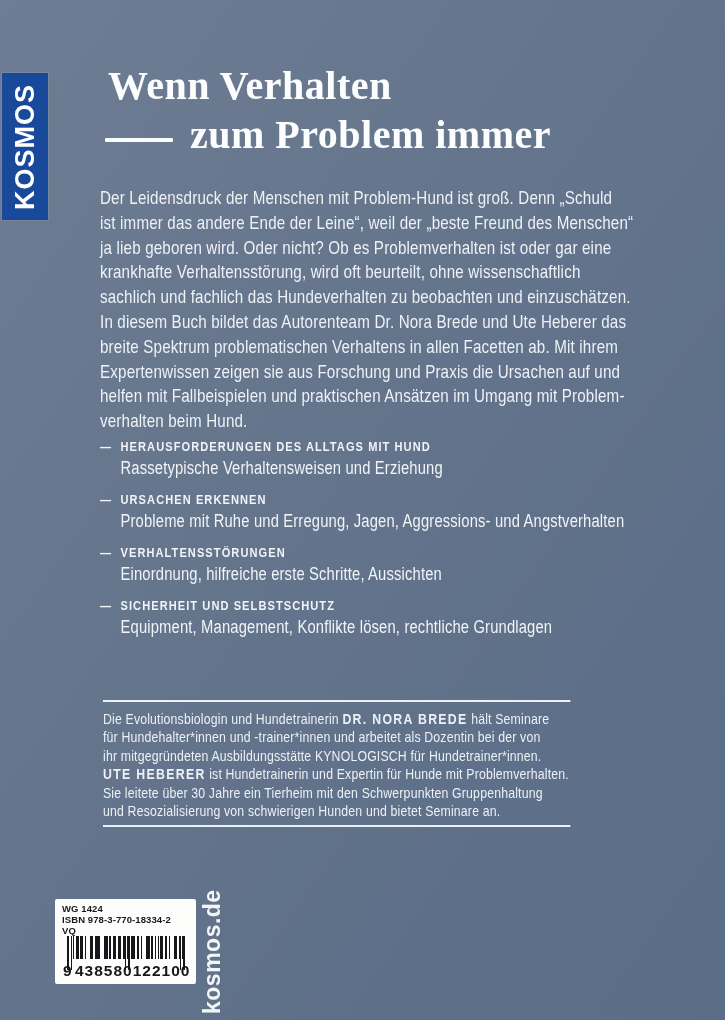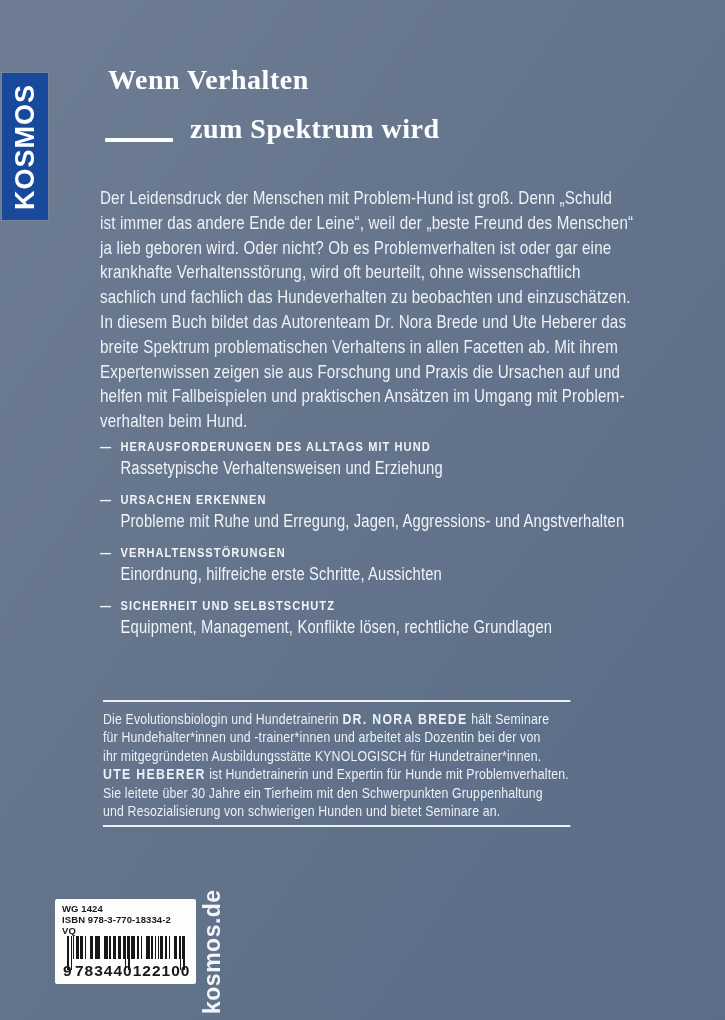--- a/index.html
+++ b/index.html
@@ -23,21 +23,21 @@
     transform:translate(-50%,-50%) rotate(-90deg);
     color:#ffffff;font-weight:bold;font-size:27px;letter-spacing:1px;
     white-space:nowrap;
   }
 
   
   .title-l1,.title-l2{
     position:absolute;color:#fcfdfe;
     font-family:"Liberation Serif","DejaVu Serif",serif;
     font-weight:bold;line-height:1;white-space:nowrap;
-    font-size:28px;letter-spacing:0.5px;
+    font-size:40px;letter-spacing:0.5px;
     text-shadow:0 0 1px rgba(255,255,255,0.25);
   }
   .title-l1{left:108px;top:66px;}
   .title-l2{left:190px;top:115px;}
   .title-dash{
     position:absolute;left:105px;top:138px;width:68px;height:4px;
     background:#fbfcfd;border-radius:1px;
   }
 
   
@@ -111,21 +111,21 @@
 <body>
 
 <div id="cover">
 
   <div class="logo">
     <span>KOSMOS</span>
   </div>
 
   <div class="title-l1">Wenn Verhalten</div>
   <div class="title-dash"></div>
-  <div class="title-l2">zum Spektrum wird</div>
+  <div class="title-l2">zum Problem immer</div>
 
   <div class="para">
     <div>Der Leidensdruck der Menschen mit Problem-Hund ist groß. Denn „Schuld</div>
     <div>ist immer das andere Ende der Leine“, weil der „beste Freund des Menschen“</div>
     <div>ja lieb geboren wird. Oder nicht? Ob es Problemverhalten ist oder gar eine</div>
     <div>krankhafte Verhaltensstörung, wird oft beurteilt, ohne wissenschaftlich</div>
     <div>sachlich und fachlich das Hundeverhalten zu beobachten und einzuschätzen.</div>
     <div>In diesem Buch bildet das Autorenteam Dr. Nora Brede und Ute Heberer das</div>
     <div>breite Spektrum problematischen Verhaltens in allen Facetten ab. Mit ihrem</div>
     <div>Expertenwissen zeigen sie aus Forschung und Praxis die Ursachen auf und</div>
@@ -179,21 +179,21 @@
       <div>ISBN 978-3-770-18334-2</div>
       <div>VQ</div>
     </div>
     <div class="barcode">
       <div class="bars"></div>
       <div class="guard g-left"></div>
       <div class="guard g-mid"></div>
       <div class="guard g-right"></div>
       <div class="digits">
         <span class="d-lead">9</span>
-        <span class="d-g1">783440</span>
+        <span class="d-g1">438580</span>
         <span class="d-g2">122100</span>
       </div>
     </div>
   </div>
 
   <div class="site">kosmos.de</div>
 
 </div>
 
 </body></html>

